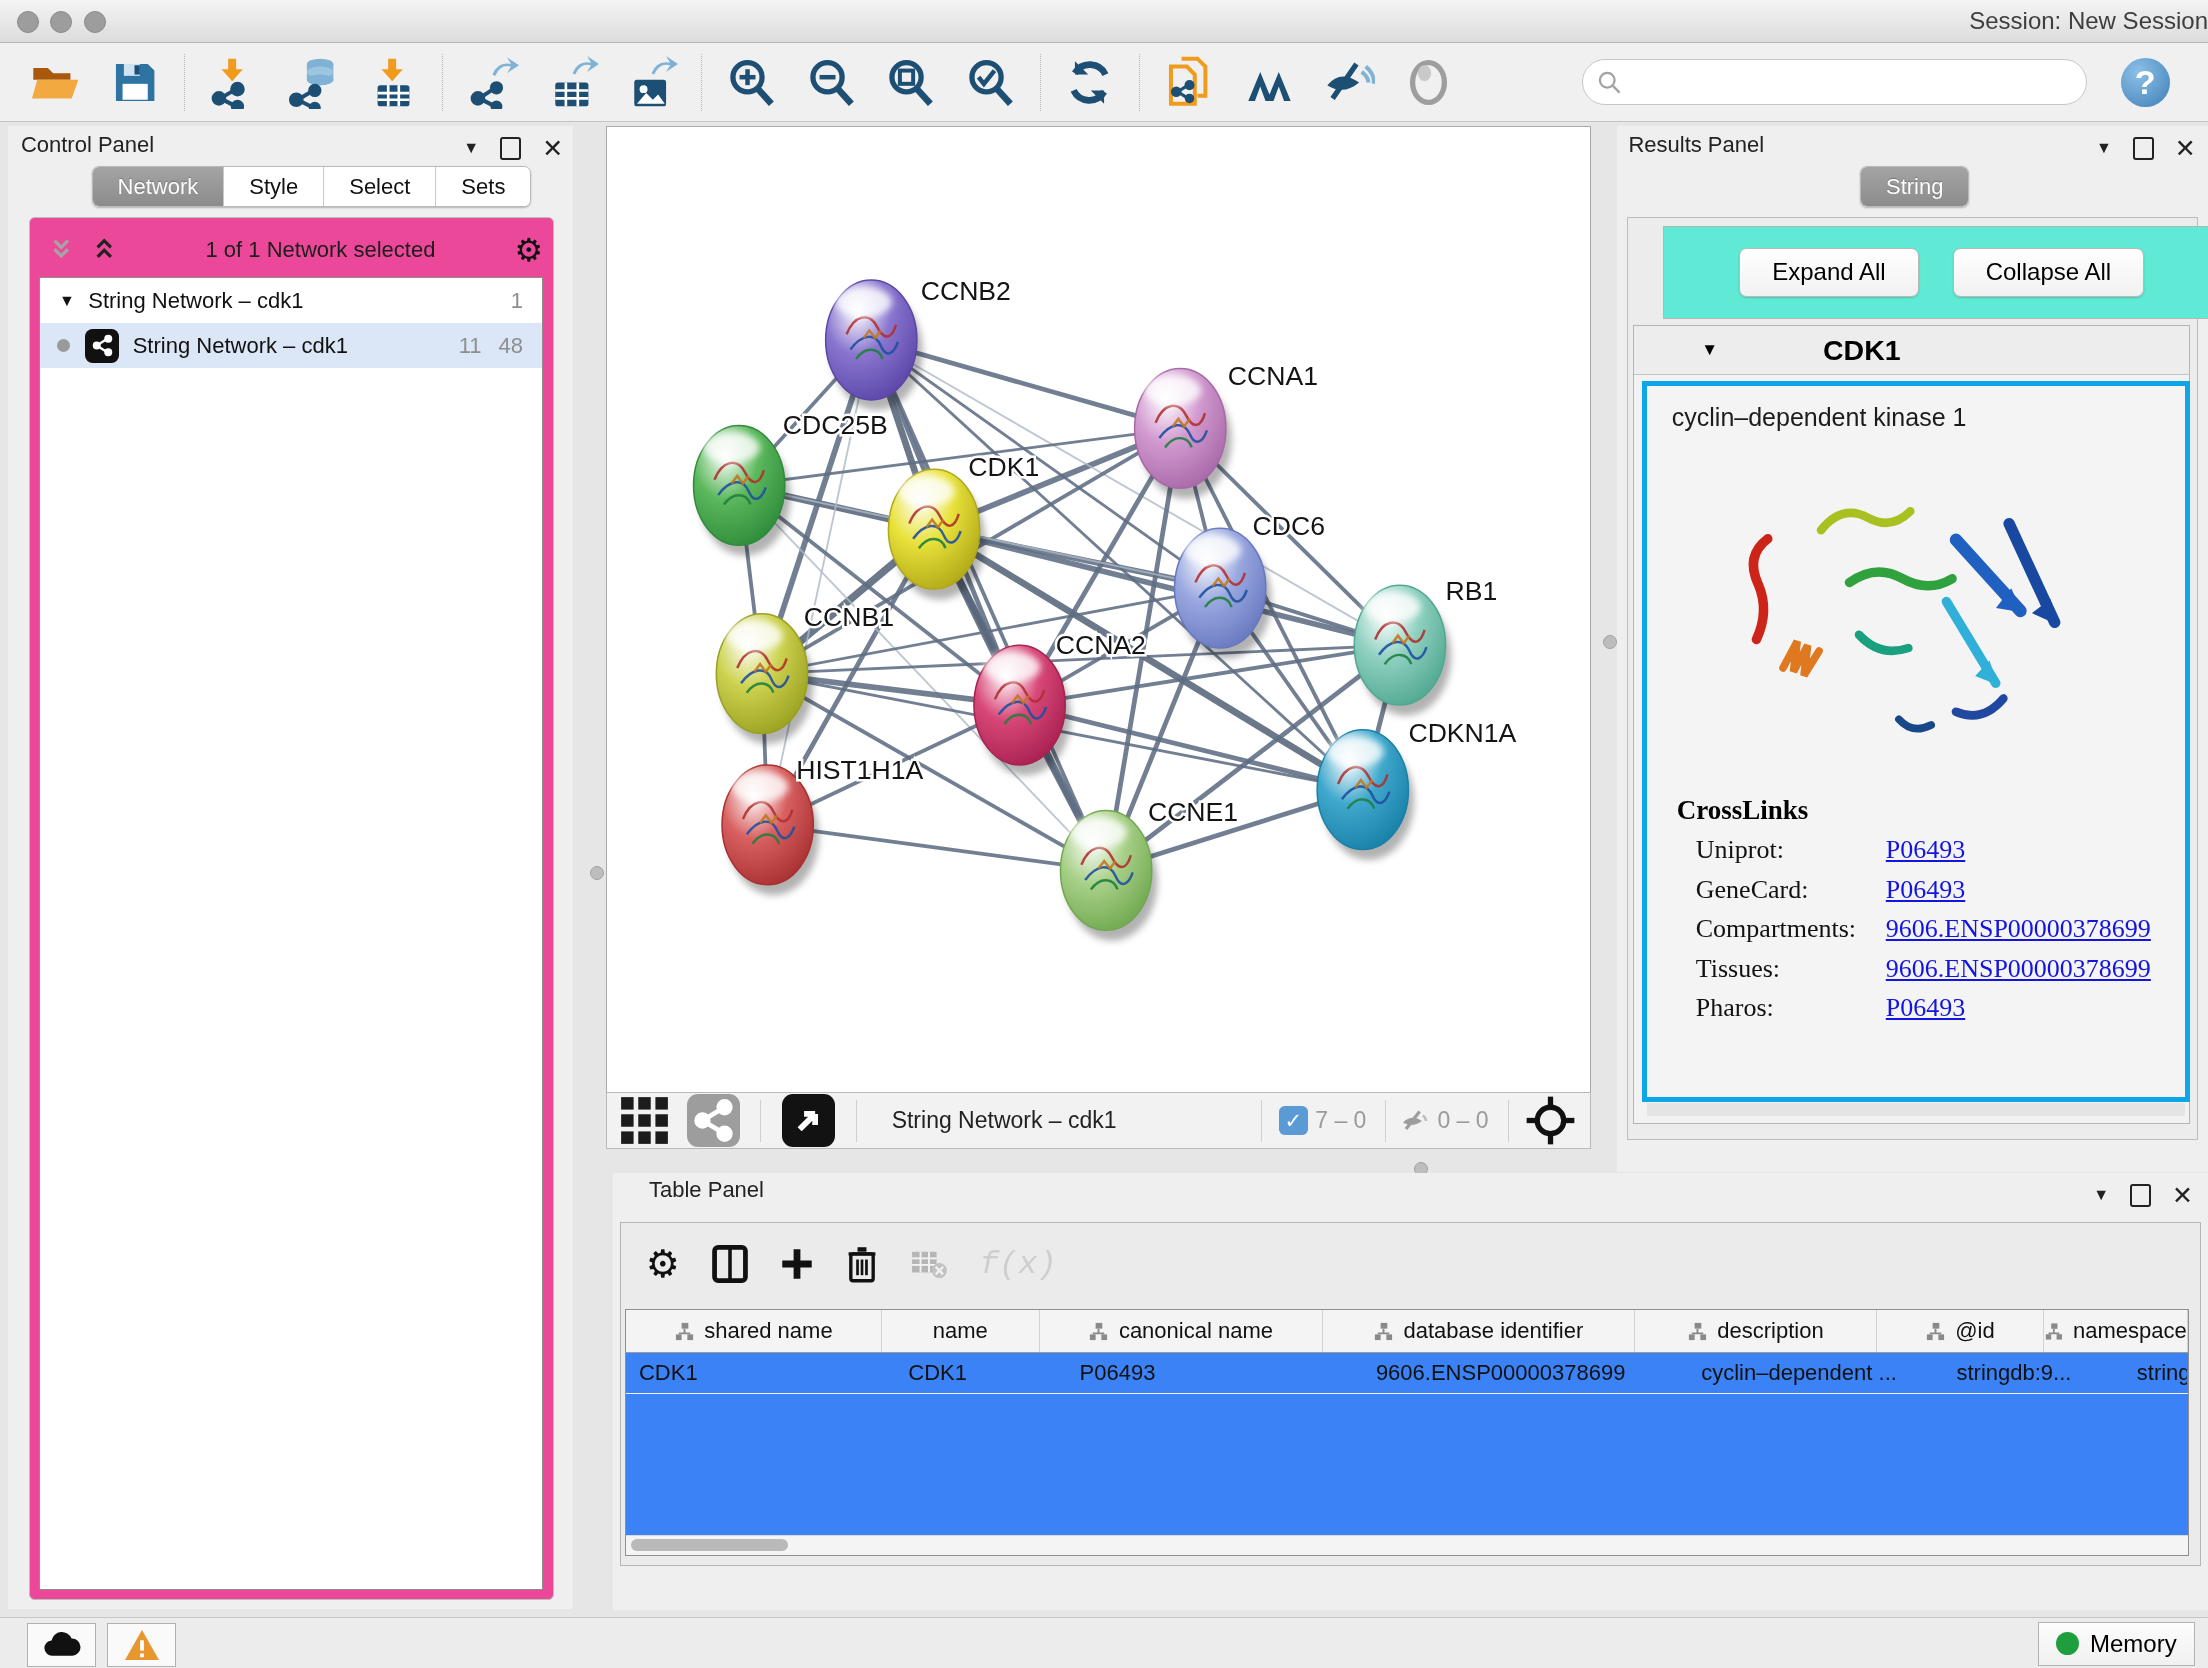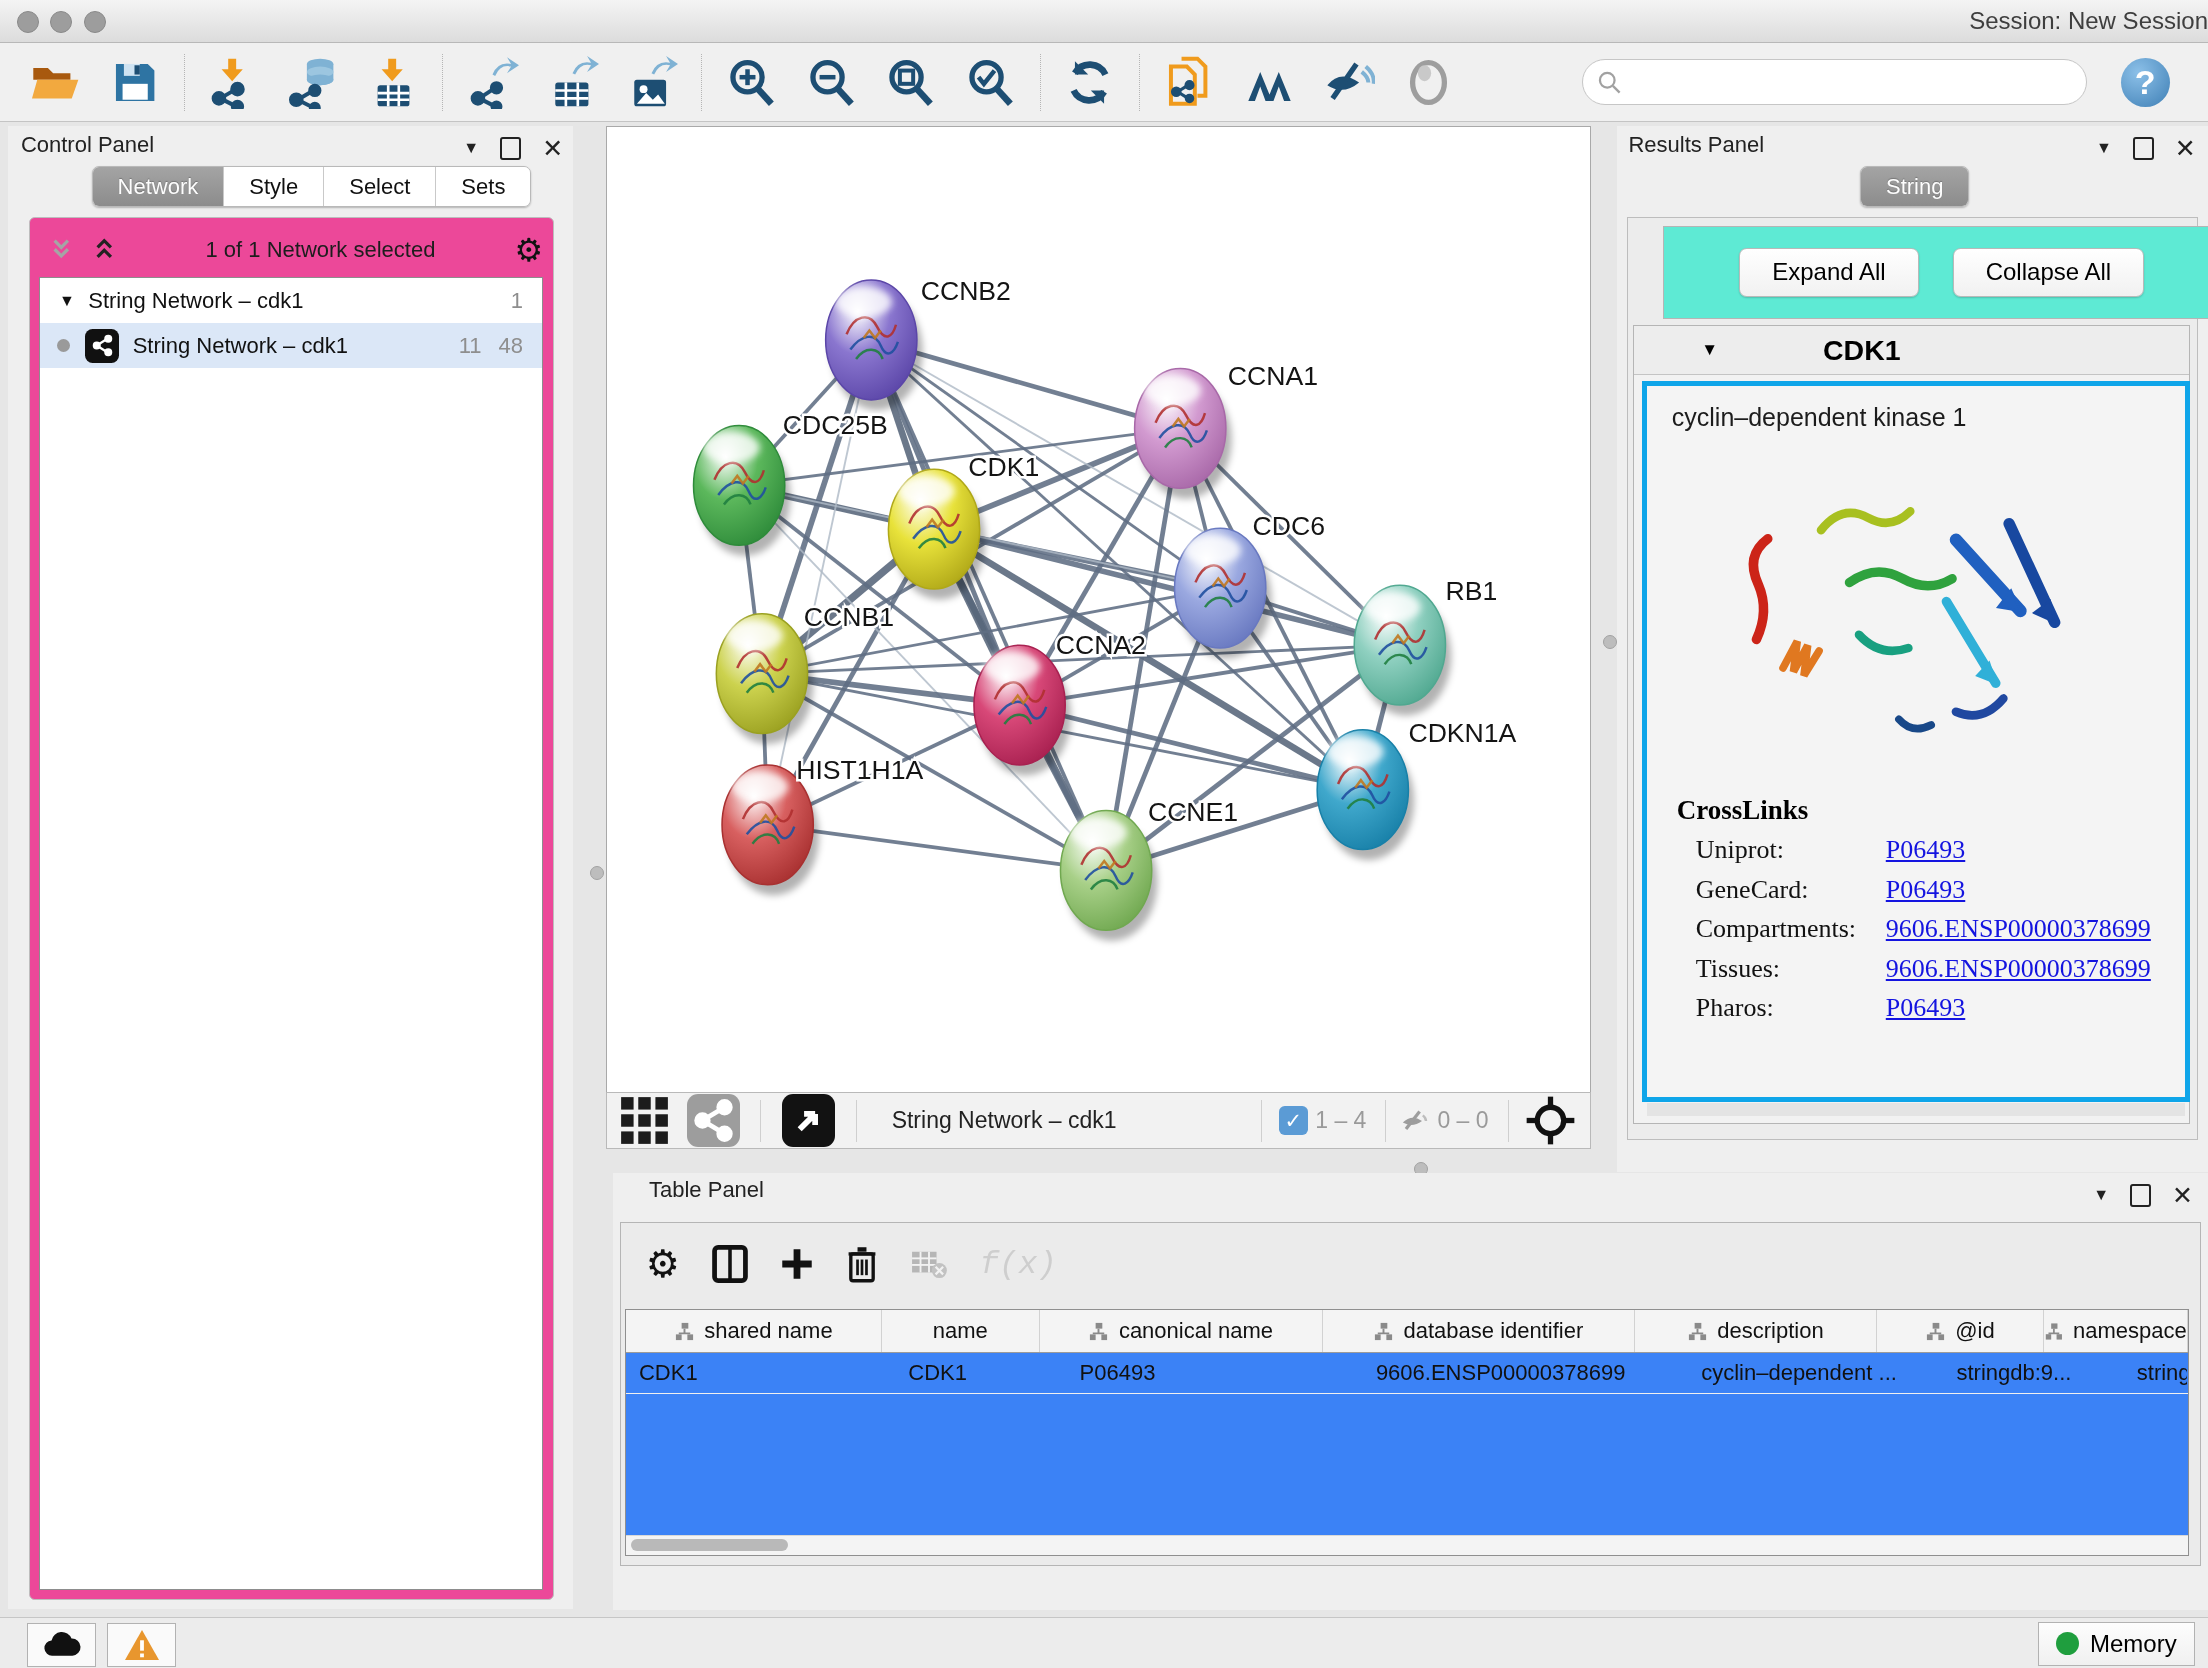--- a/index.html
+++ b/index.html
@@ -590,21 +590,21 @@
   <span class="tbtn" style="padding:0 9.5px">
     <svg width="36" height="36" viewBox="0 0 24 24">
         <rect x="0" y="0" width="24" height="24" rx="5" fill="#121212"></rect>
         <path d="M8 16L15 9M15 9h-5M15 9v5" stroke="#fff" stroke-width="2.6" fill="none"></path>
       </svg>
   </span>
   <span class="vsep"></span>
   <span class="cv-title">String Network – cdk1</span>
   <span class="vsep"></span>
   <span class="chk">✓</span>
-  <span class="cv-cnt">1 – 4</span>
+  <span class="cv-cnt">7 – 0</span>
   <span class="vsep"></span>
   <svg width="32" height="32" viewBox="0 0 40 40">
       <path d="M6 22q11-11 24-2-12 9-24 2z" fill="#9d9d9d"></path>
       <line x1="10" y1="30" x2="27" y2="8" stroke="#9d9d9d" stroke-width="4"></line>
       <path d="M31 13q4 3 4 7" fill="none" stroke="#bdbdbd" stroke-width="3"></path>
     </svg>
   <span class="cv-cnt">0 – 0</span>
   <span class="vsep"></span>
   <span class="tbtn" style="padding:0 13.3px 0 3.8px">
     <svg width="36" height="36" viewBox="0 0 40 40">

